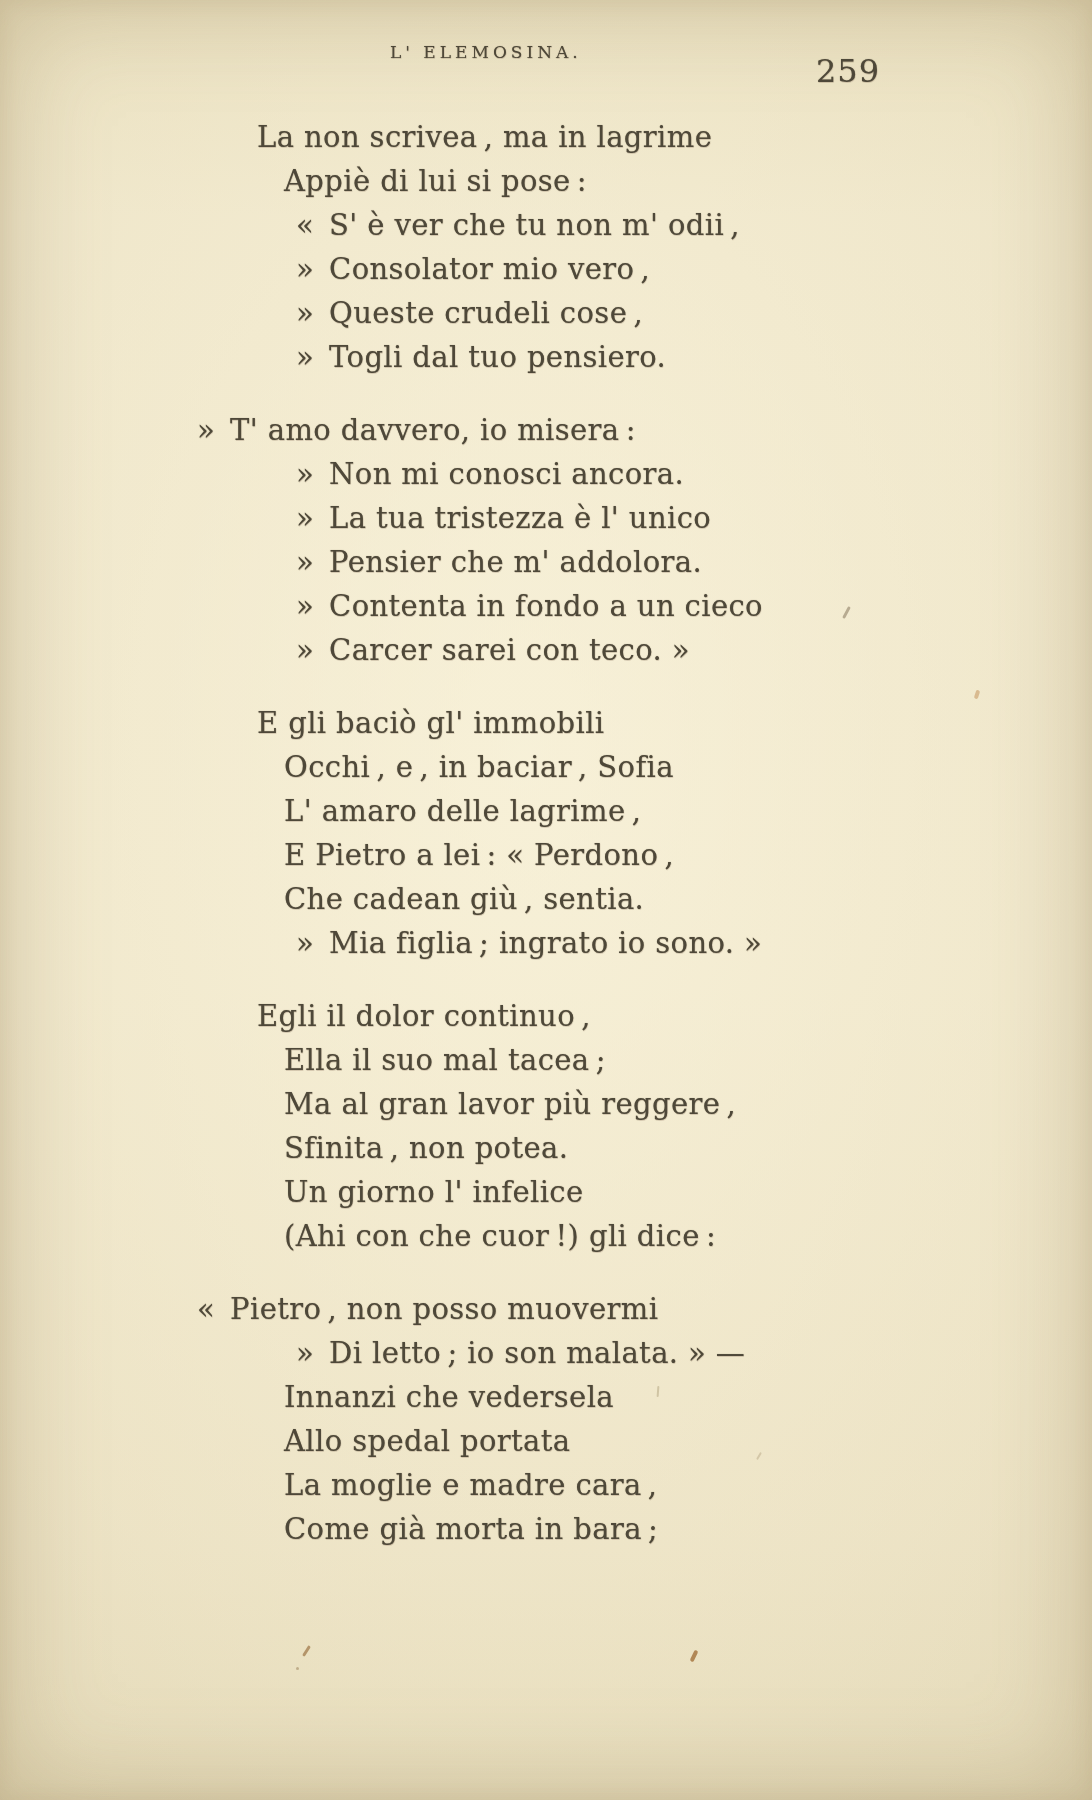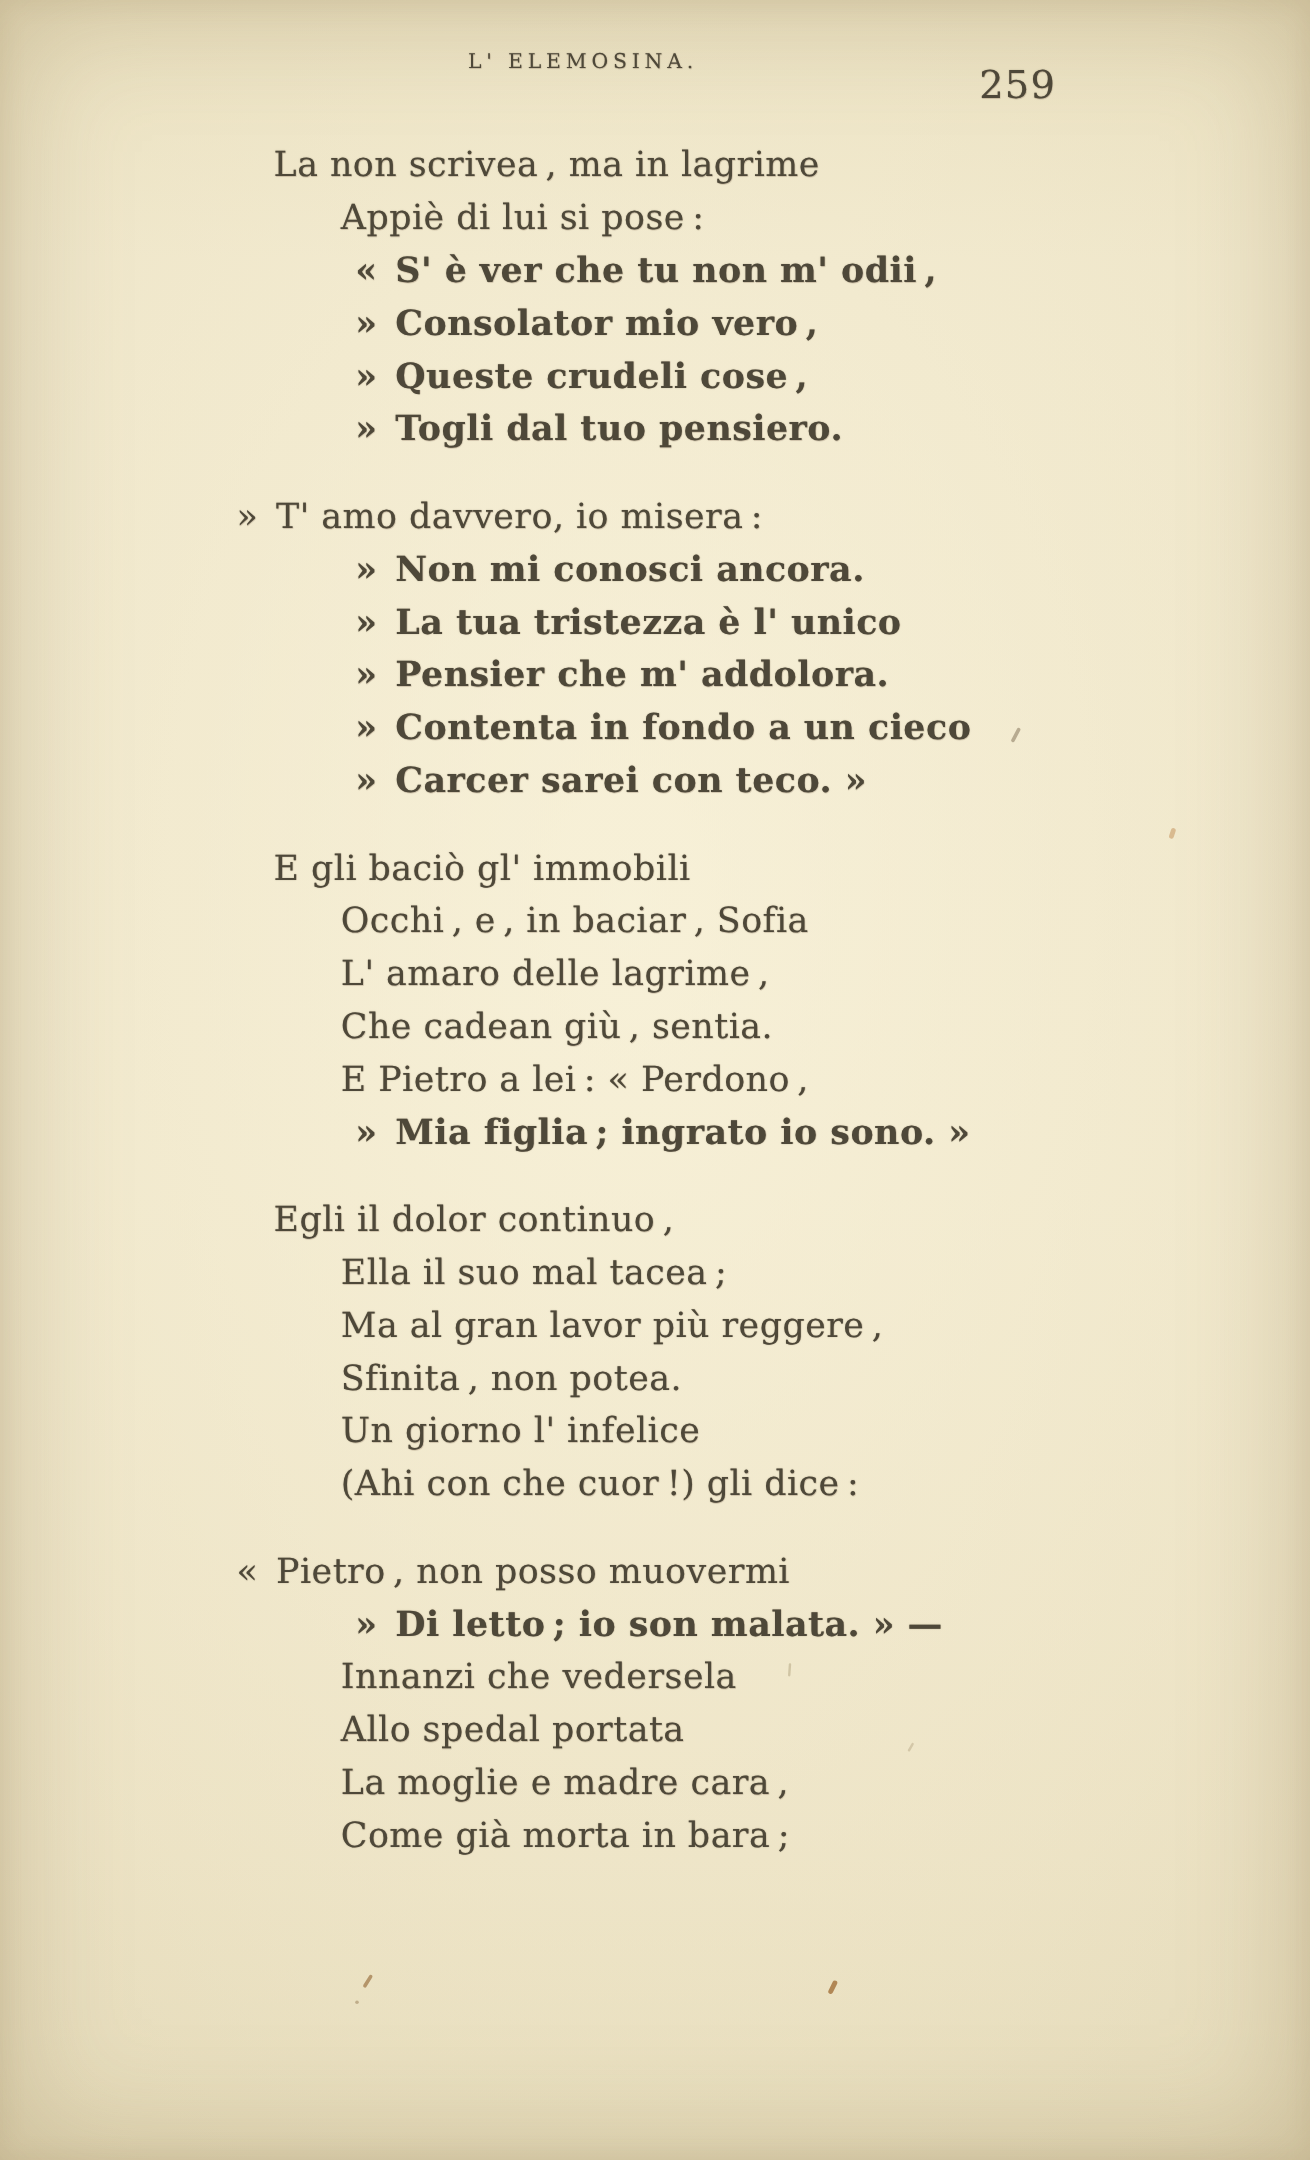--- a/index.html
+++ b/index.html
@@ -68,23 +68,23 @@
   }
   .line {
     margin: 0;
     font-size: 29px;
     line-height: 44px;
     letter-spacing: 0.4px;
     white-space: nowrap;
   }
   
   .line.hang  { margin-left: 1px; }      
-  .line.first { margin-left: 32px; }   
+  .line.first { margin-left: 61px; }   
   .line.cont  { margin-left: 88px; }   
-  .line.contq { margin-left: 100px; font-weight: bold; }  
+  .line.contq { margin-left: 100px; }  
 
   
   .speck {
     position: absolute;
     border-radius: 2px;
     pointer-events: none;
   }
   .speck.s1 { left: 845px; top: 606px;  width: 3px; height: 13px; background: rgba(110,94,66,0.45); transform: rotate(28deg); }
   .speck.s2 { left: 657px; top: 1386px; width: 2px; height: 11px; background: rgba(160,144,104,0.40); transform: rotate(4deg); }
   .speck.s3 { left: 305px; top: 1645px; width: 3px; height: 12px; background: rgba(150,108,58,0.65); transform: rotate(32deg); }
@@ -116,22 +116,22 @@
       <p class="line ink contq">» Non mi conosci ancora.</p>
       <p class="line ink contq">» La tua tristezza è l' unico</p>
       <p class="line ink contq">» Pensier che m' addolora.</p>
       <p class="line ink contq">» Contenta in fondo a un cieco</p>
       <p class="line ink contq">» Carcer sarei con teco. »</p>
     </div>
     <div class="stanza">
       <p class="line ink first">E gli baciò gl' immobili</p>
       <p class="line ink cont">Occhi , e , in baciar , Sofia</p>
       <p class="line ink cont">L' amaro delle lagrime ,</p>
+      <p class="line ink cont">E Pietro a lei : « Perdono ,</p>
       <p class="line ink cont">Che cadean giù , sentia.</p>
-      <p class="line ink cont">E Pietro a lei : « Perdono ,</p>
       <p class="line ink contq">» Mia figlia ; ingrato io sono. »</p>
     </div>
     <div class="stanza">
       <p class="line ink first">Egli il dolor continuo ,</p>
       <p class="line ink cont">Ella il suo mal tacea ;</p>
       <p class="line ink cont">Ma al gran lavor più reggere ,</p>
       <p class="line ink cont">Sfinita , non potea.</p>
       <p class="line ink cont">Un giorno l' infelice</p>
       <p class="line ink cont">(Ahi con che cuor !) gli dice :</p>
     </div>

